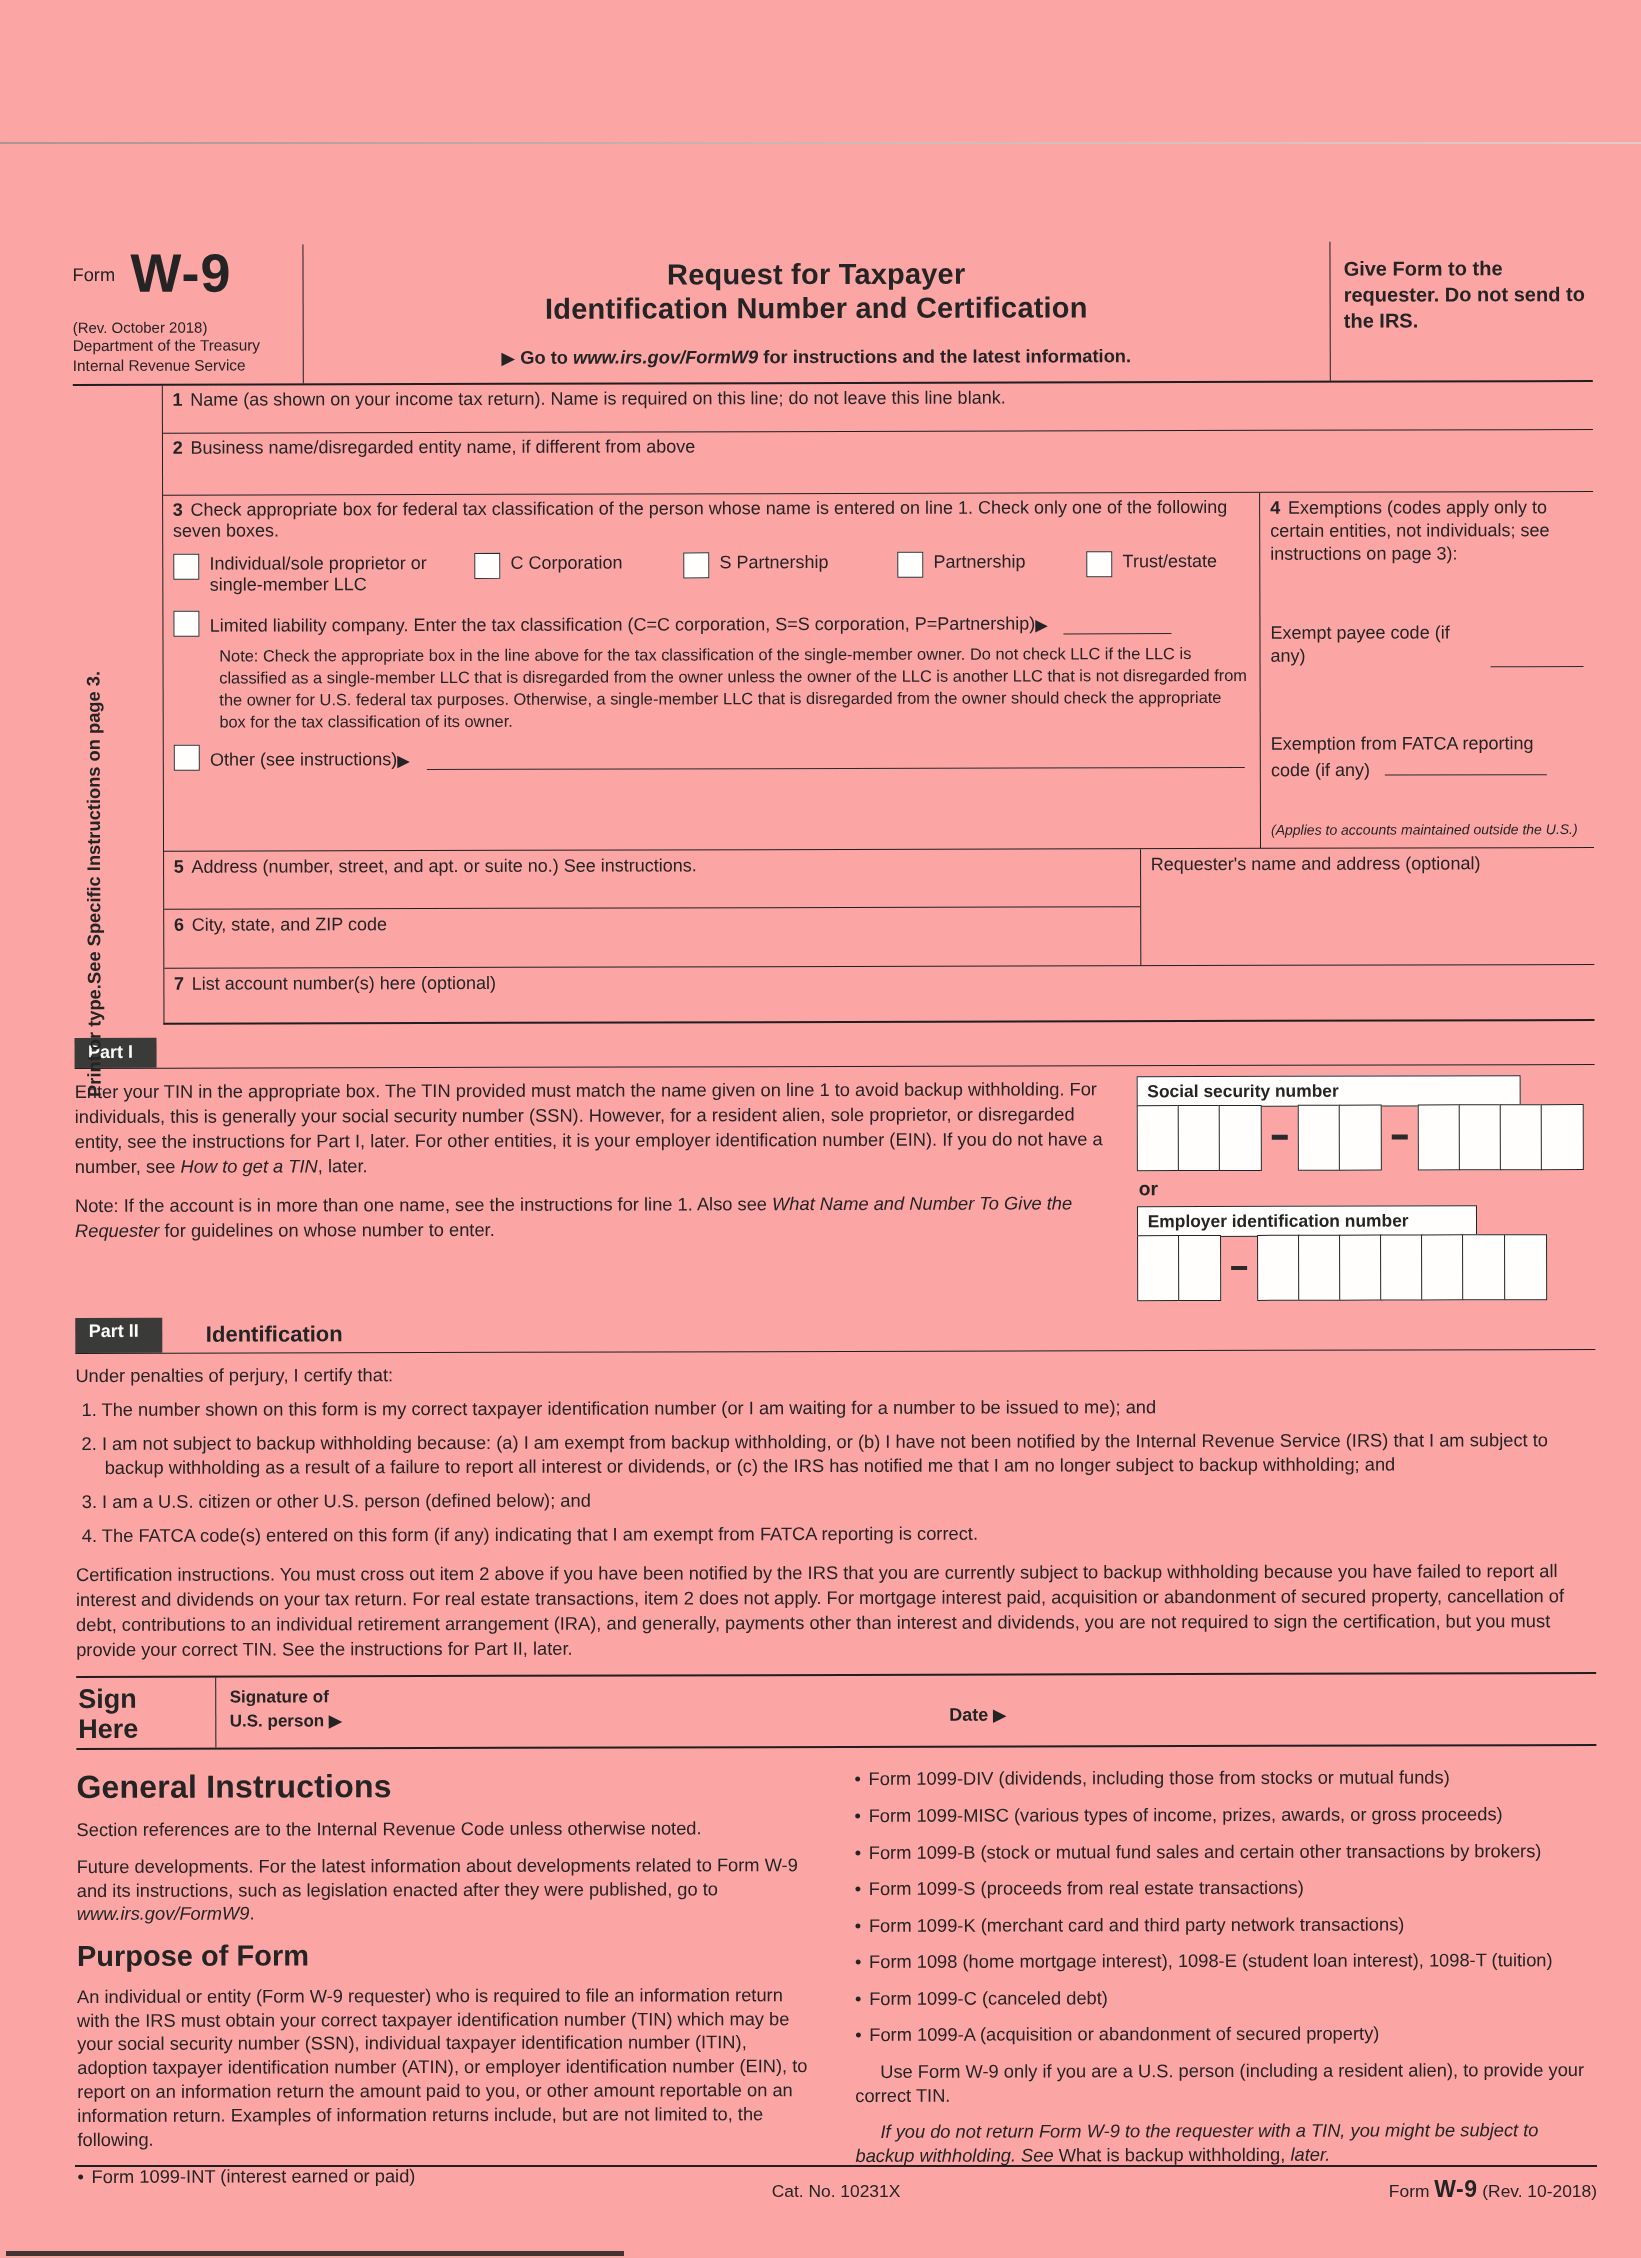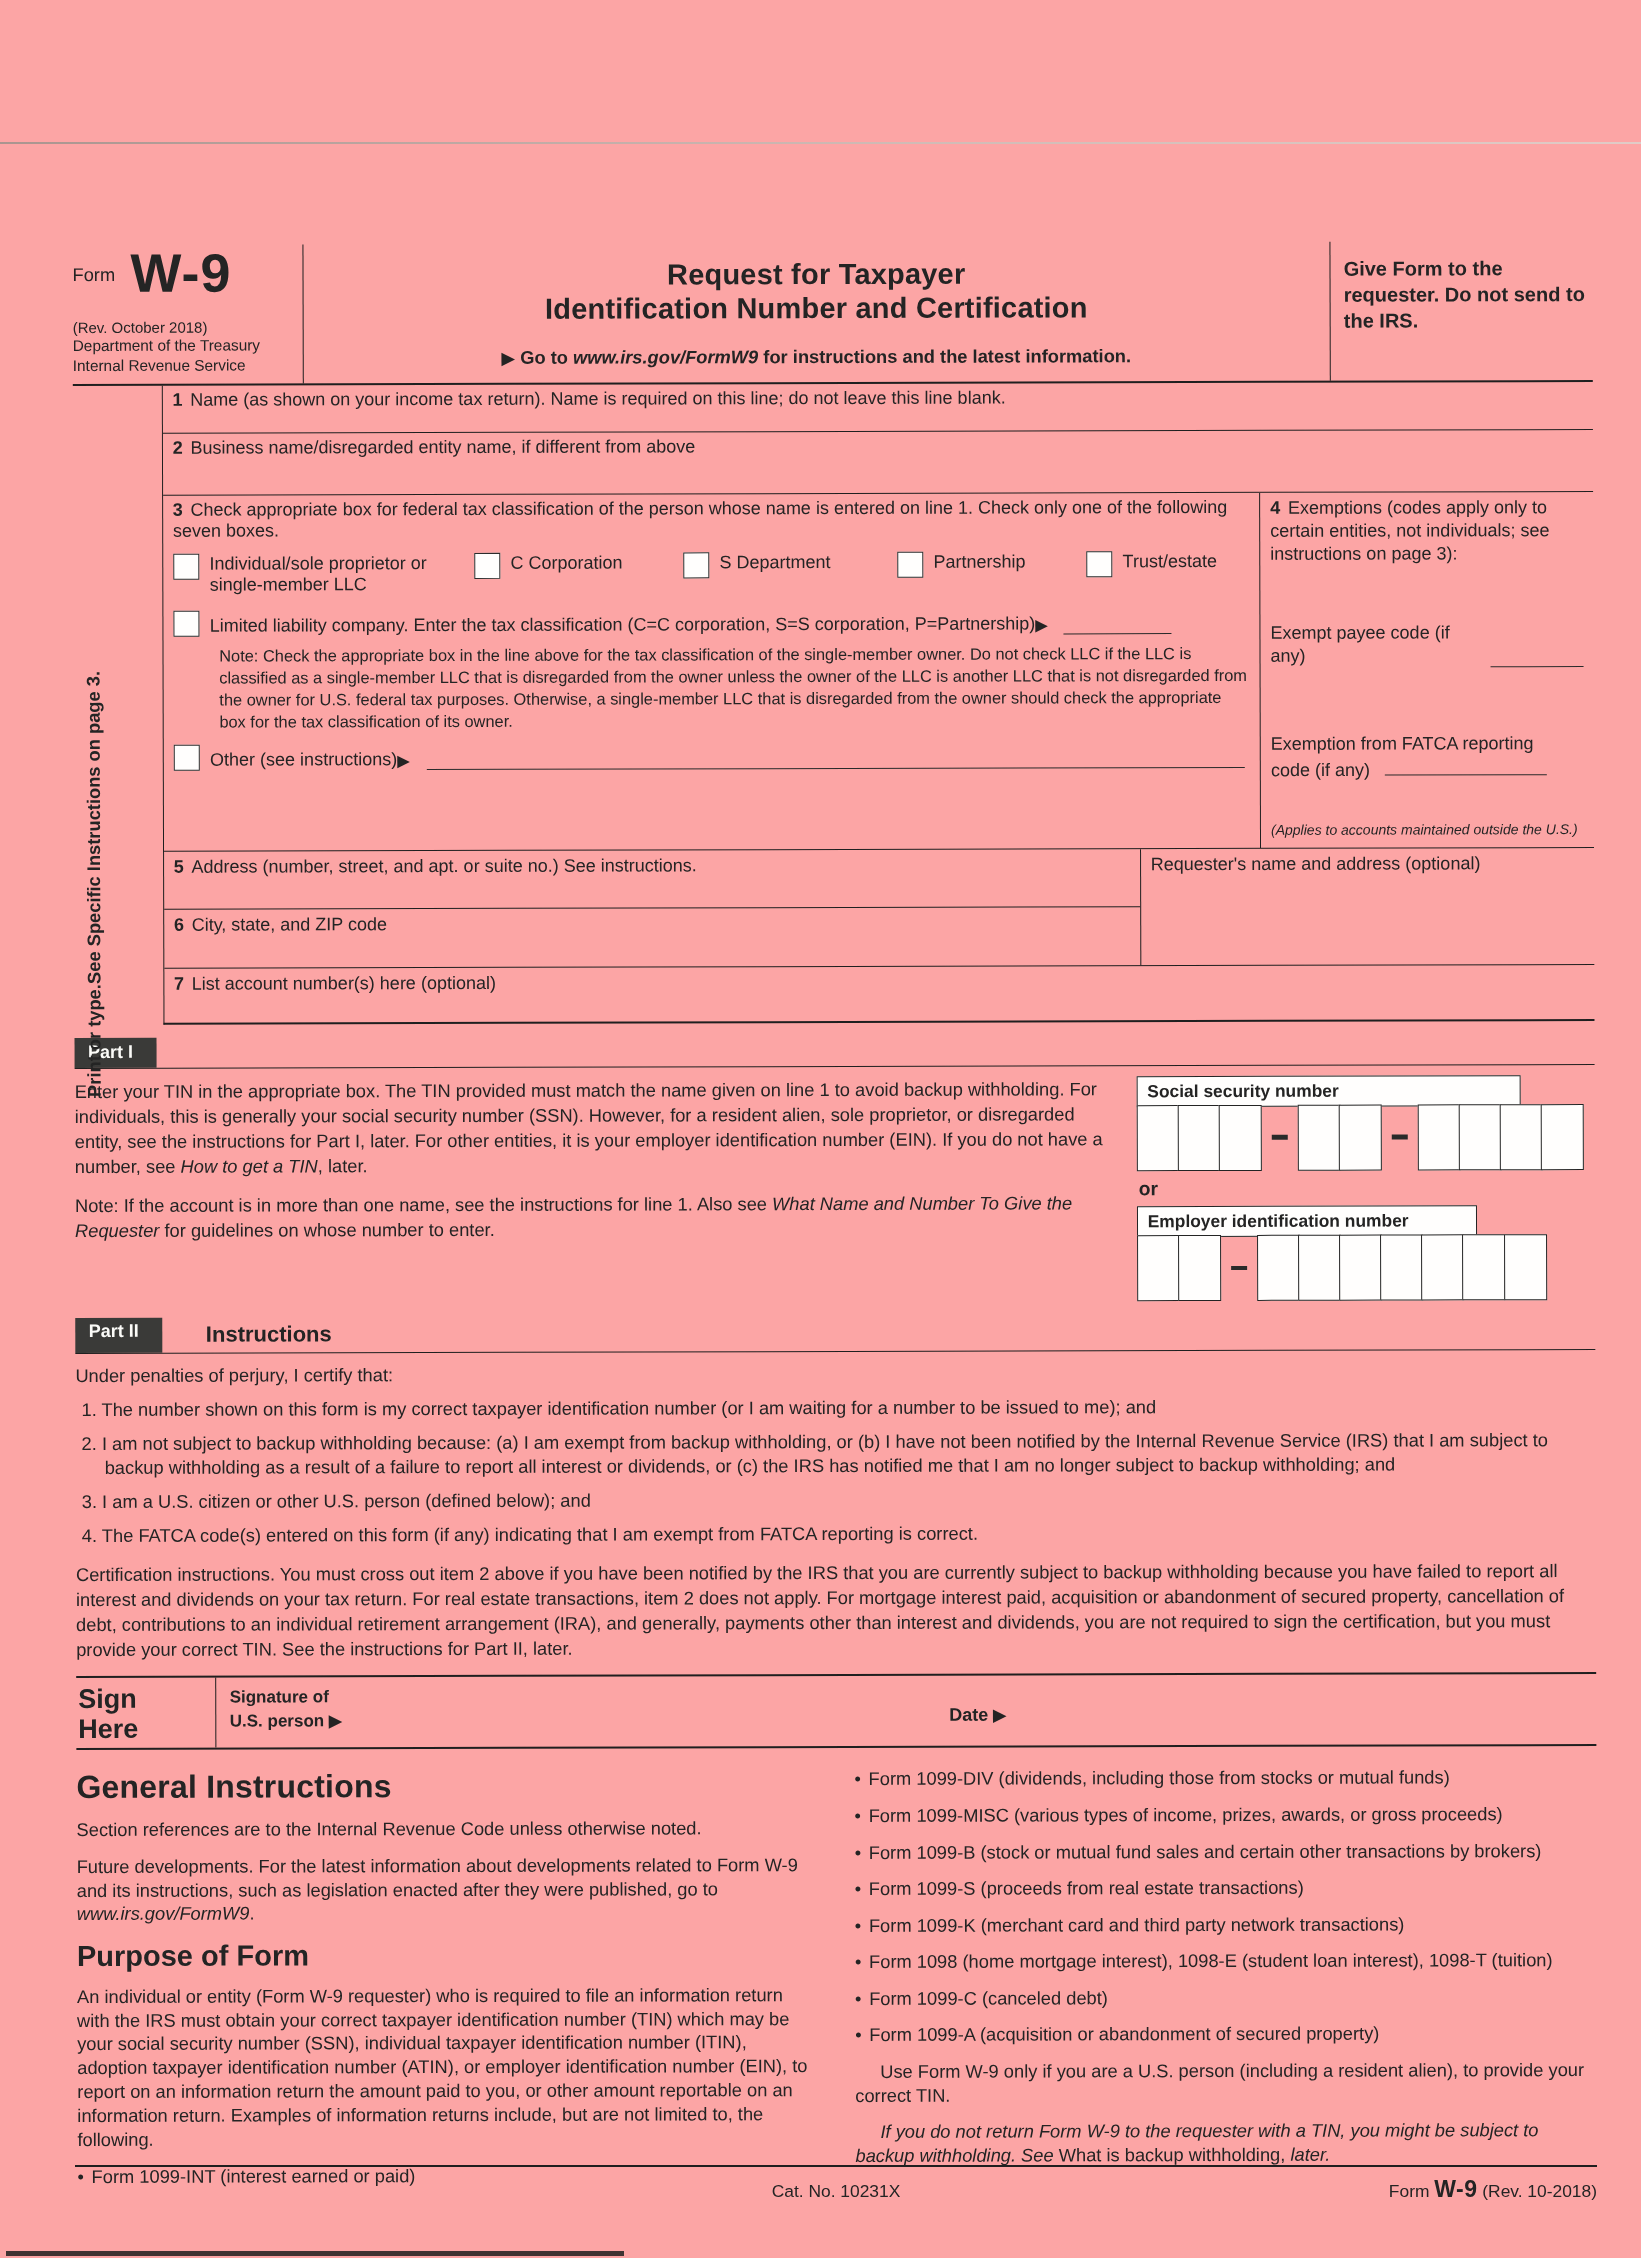--- a/index.html
+++ b/index.html
@@ -168,21 +168,21 @@
             <div class="cbx-item w1">
               <div class="cbx"></div>
               <span>Individual/sole proprietor or single-member LLC</span>
             </div>
             <div class="cbx-item w2">
               <div class="cbx"></div>
               <span>C Corporation</span>
             </div>
             <div class="cbx-item w3">
               <div class="cbx"></div>
-              <span>S Department</span>
+              <span>S Partnership</span>
             </div>
             <div class="cbx-item w4">
               <div class="cbx"></div>
               <span>Partnership</span>
             </div>
             <div class="cbx-item w5">
               <div class="cbx"></div>
               <span>Trust/estate</span>
             </div>
           </div>
@@ -280,21 +280,21 @@
           <div class="cell"></div>
           <div class="cell"></div>
           <div class="cell"></div>
           <div class="cell"></div>
         </div>
       </div>
     </div>
 
     <div class="part-bar">
       <div class="part-label">Part II</div>
-      <div class="part-title">Instructions</div>
+      <div class="part-title">Identification</div>
     </div>
     <div class="p2-body">
       <p class="p2-intro">Under penalties of perjury, I certify that:</p>
       <div class="p2-item">1. The number shown on this form is my correct taxpayer identification number (or I am waiting for a number to be issued to me); and</div>
       <div class="p2-item">2. I am not subject to backup withholding because: (a) I am exempt from backup withholding, or (b) I have not been notified by the Internal Revenue Service (IRS) that I am subject to backup withholding as a result of a failure to report all interest or dividends, or (c) the IRS has notified me that I am no longer subject to backup withholding; and</div>
       <div class="p2-item">3. I am a U.S. citizen or other U.S. person (defined below); and</div>
       <div class="p2-item">4. The FATCA code(s) entered on this form (if any) indicating that I am exempt from FATCA reporting is correct.</div>
       <div class="cert-para">
         <span class="bd">Certification instructions.</span><span> You must cross out item 2 above if you have been notified by the IRS that you are currently subject to backup withholding because you have failed to report all interest and dividends on your tax return. For real estate transactions, item 2 does not apply. For mortgage interest paid, acquisition or abandonment of secured property, cancellation of debt, contributions to an individual retirement arrangement (IRA), and generally, payments other than interest and dividends, you are not required to sign the certification, but you must provide your correct TIN. See the instructions for Part II, later.</span>
       </div>

